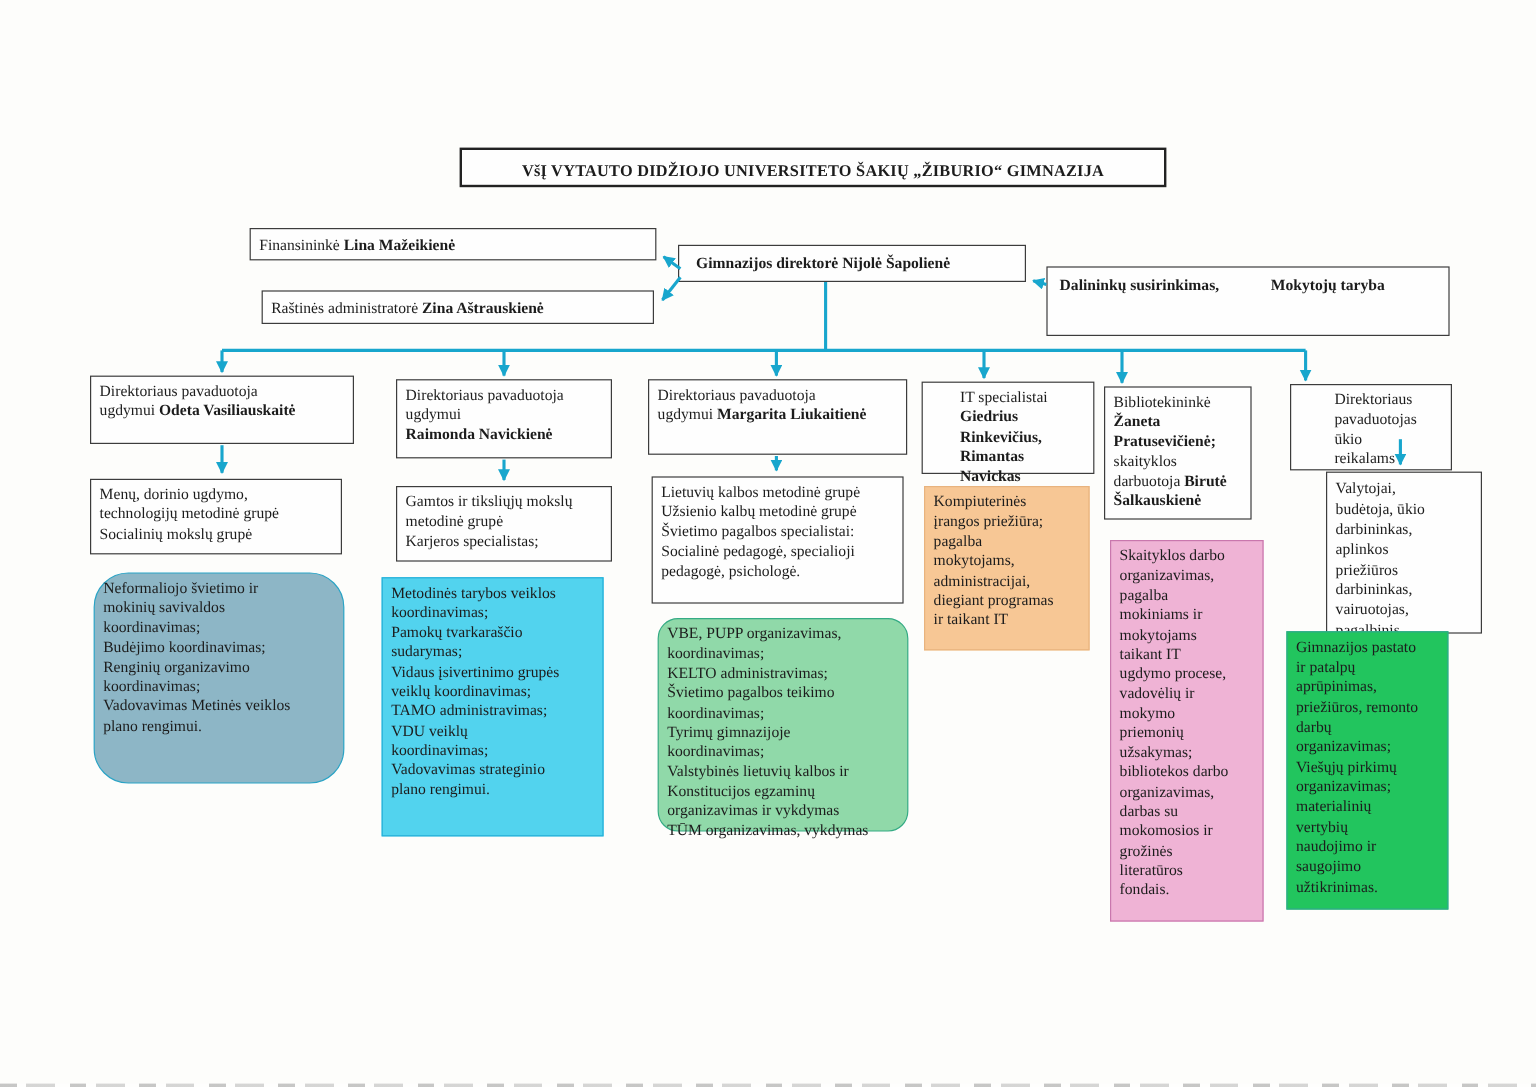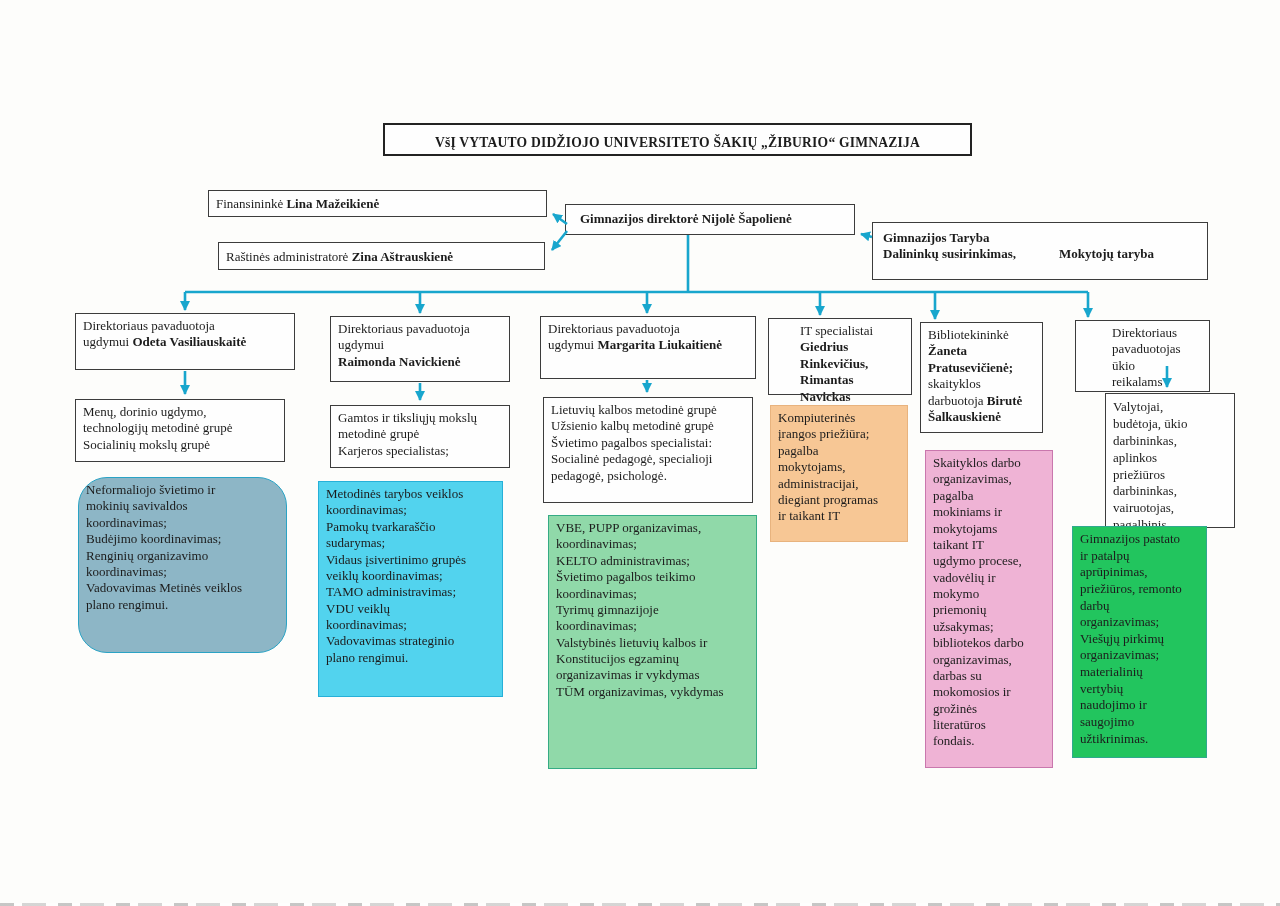--- a/index.html
+++ b/index.html
@@ -38,21 +38,21 @@
   .h6 { left:1075px;top:320px; width:135px; height:72px;padding-left:36px; }
 
   .s1 { left:75px;  top:399px; width:210px; height:63px; }
   .s2 { left:330px; top:405px; width:180px; height:63px; }
   .s3 { left:543px; top:397px; width:210px; height:106px; }
   .s6 { left:1073px;top:393px; width:130px; height:135px; overflow:hidden; line-height:1.3; padding-top:5px;margin-left:32px; }
 
   .task { border-width:1.8px; }
   .t1 { left:78px;  top:477px; width:209px; height:176px;border-radius:29px; }
   .t2 { left:318px; top:481px; width:185px; height:216px; }
-  .t3 { left:548px; top:515px; width:209px; height:254px; }
+  .t3 { left:548px; top:515px; width:209px; height:178px;border-radius:17px; }
   .t4 { left:770px; top:405px; width:138px; height:137px; }
   .t5 { left:925px; top:450px; width:128px; height:318px; }
   .t6 { left:1072px;top:526px; width:135px; height:232px; z-index:3; line-height:1.28; }
 
   .connectors { position:absolute; left:0; top:0; z-index:5; pointer-events:none; }
 
   .scan-edge {
     position:absolute; left:0; bottom:0; width:1280px; height:3px; z-index:6;
     background:repeating-linear-gradient(90deg,#9a9a9a 0 14px,#ffffff 14px 22px,#b5b5b5 22px 46px,#ffffff 46px 58px);
     opacity:.55;
@@ -63,21 +63,20 @@
 
 <div class="box title-box">VšĮ VYTAUTO DIDŽIOJO UNIVERSITETO ŠAKIŲ „ŽIBURIO“ GIMNAZIJA</div>
 
 <div class="box finance-box"><span>Finansininkė</span> <b>Lina Mažeikienė</b></div>
 
 <div class="box office-box"><span>Raštinės administratorė</span> <b>Zina Aštrauskienė</b></div>
 
 <div class="box director-box">Gimnazijos direktorė Nijolė Šapolienė</div>
 
 <div class="box council-box">
-  <span class="blk">Gimnazijos Taryba</span>
   <span class="council-l2">
     <span>Dalininkų susirinkimas,</span>
     <span>Mokytojų taryba</span>
   </span>
 </div>
 
 <div class="box h1"><span class="pre">Direktoriaus pavaduotoja
 ugdymui</span> <b>Odeta Vasiliauskaitė</b></div>
 <div class="box s1 pre">Menų, dorinio ugdymo,
 technologijų metodinė grupė

